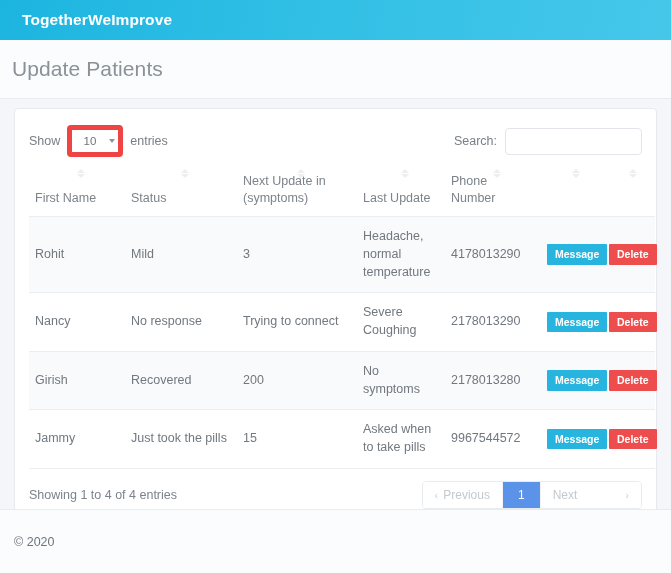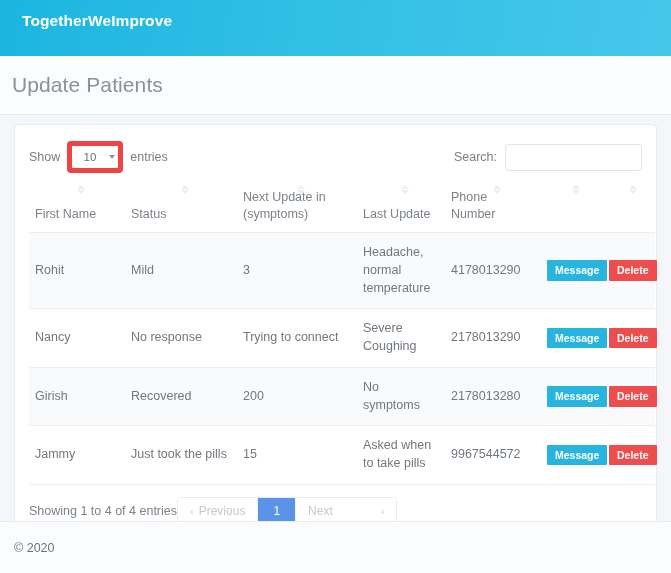--- a/index.html
+++ b/index.html
@@ -13,24 +13,25 @@
     height: 573px;
     background: #f4f6f9;
     font-family: "Liberation Sans", sans-serif;
     font-size: 13px;
     color: #6c757d;
     overflow: hidden;
   }
 
   
   .navbar {
-    height: 56px;
+    height: 40px;
     background: linear-gradient(100deg, #1cb5e0 0%, #31bfe5 45%, #45c7ea 100%);
     display: flex;
-    padding: 12px 22px;
+    align-items: center;
+    padding: 0 22px;
   }
   .brand {
     color: #ffffff;
     font-size: 15.5px;
     font-weight: bold;
     letter-spacing: 0.1px;
   }
 
   
   .page-header {
@@ -196,20 +197,21 @@
     font-family: "Liberation Sans", sans-serif;
     white-space: nowrap;
     line-height: 1;
   }
   .btn-msg { background: #27b5e0; }
   .btn-del { background: #ee4d4d; }
 
   
   .table-footer {
     display: flex;
+    justify-content: space-between;
     align-items: center;
     padding: 12px 0 4px 0;
   }
   .info-text {
     font-size: 12.5px;
     color: #7c838a;
   }
   .pagination {
     display: flex;
     border: 1px solid #e9ecef;
@@ -235,21 +237,21 @@
     cursor: pointer;
   }
   .page-link.last { border-right: none; gap: 48px; }
   .chev { font-size: 11px; color: #ccd1d6; }
 
   
   .site-footer {
     position: absolute;
     left: 0; right: 0;
     bottom: 0;
-    height: 52px;
+    height: 64px;
     background: #fbfcfd;
     border-top: 1px solid #e9ecef;
     display: flex;
     align-items: center;
     padding: 0 14px;
   }
   .copyright { font-size: 12.5px; color: #6c757d; }
 </style>
 </head>
 <body>

